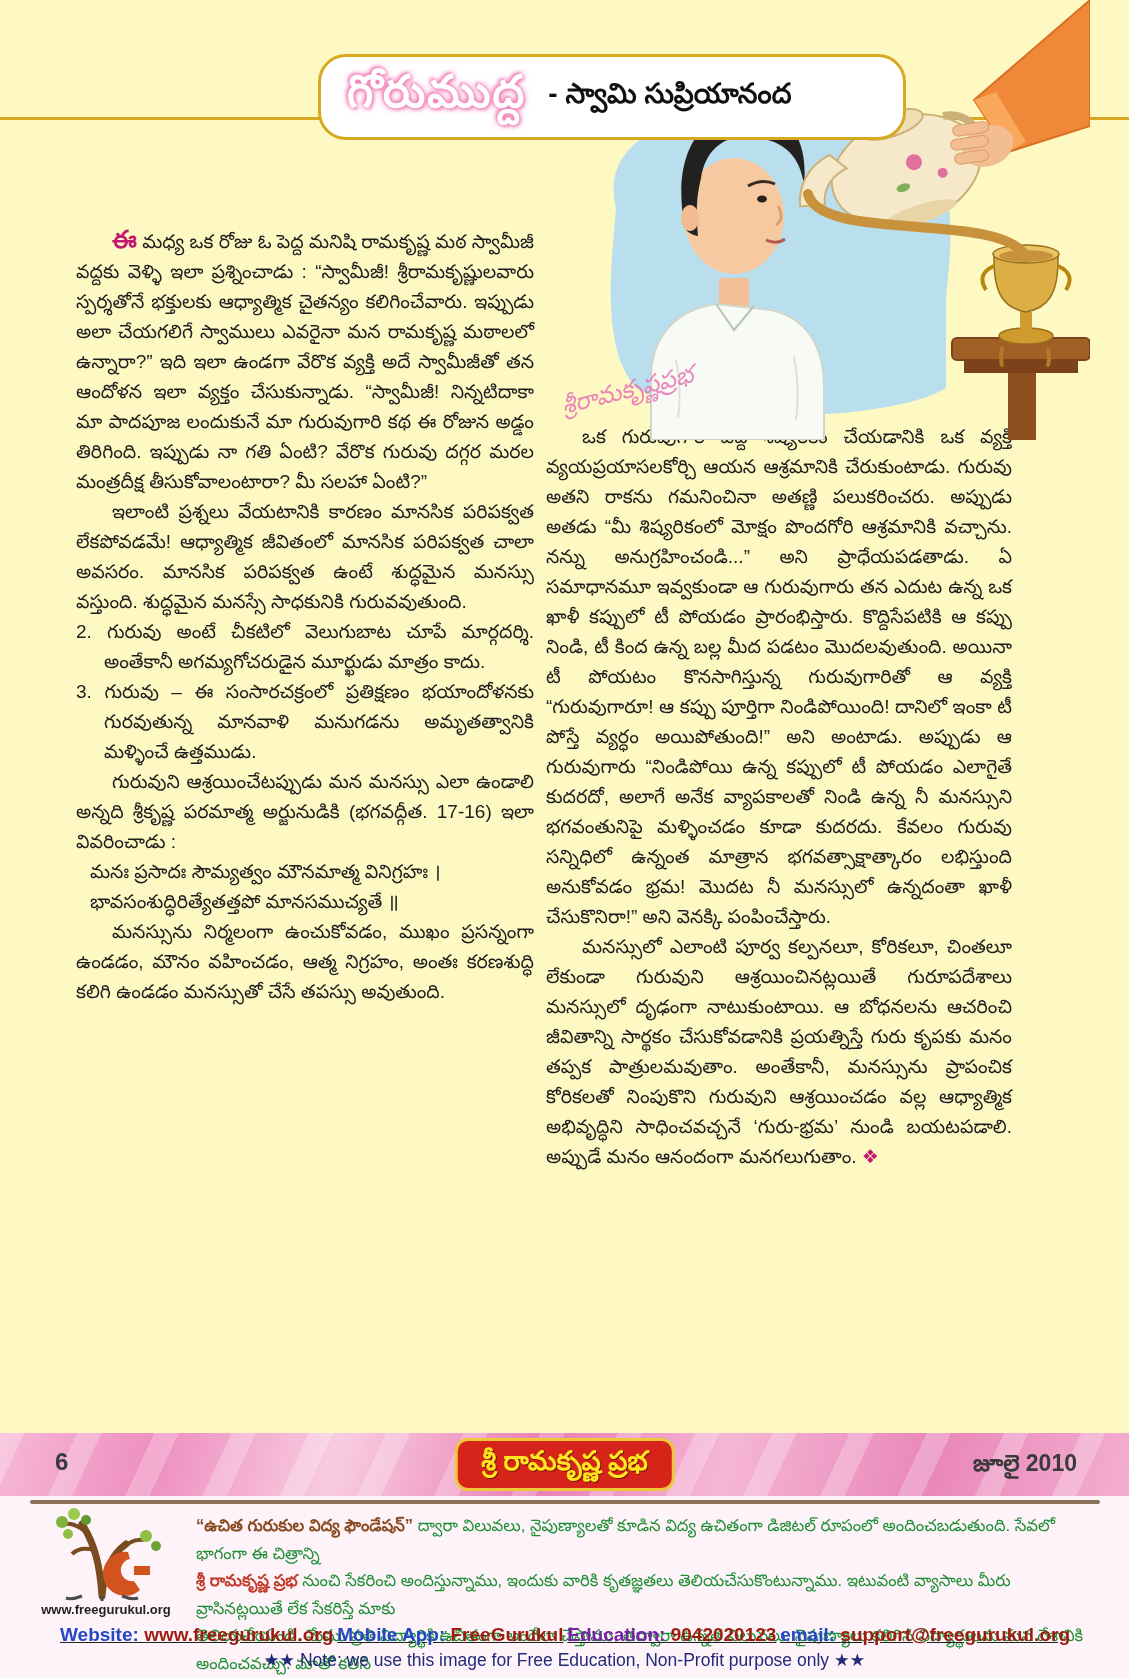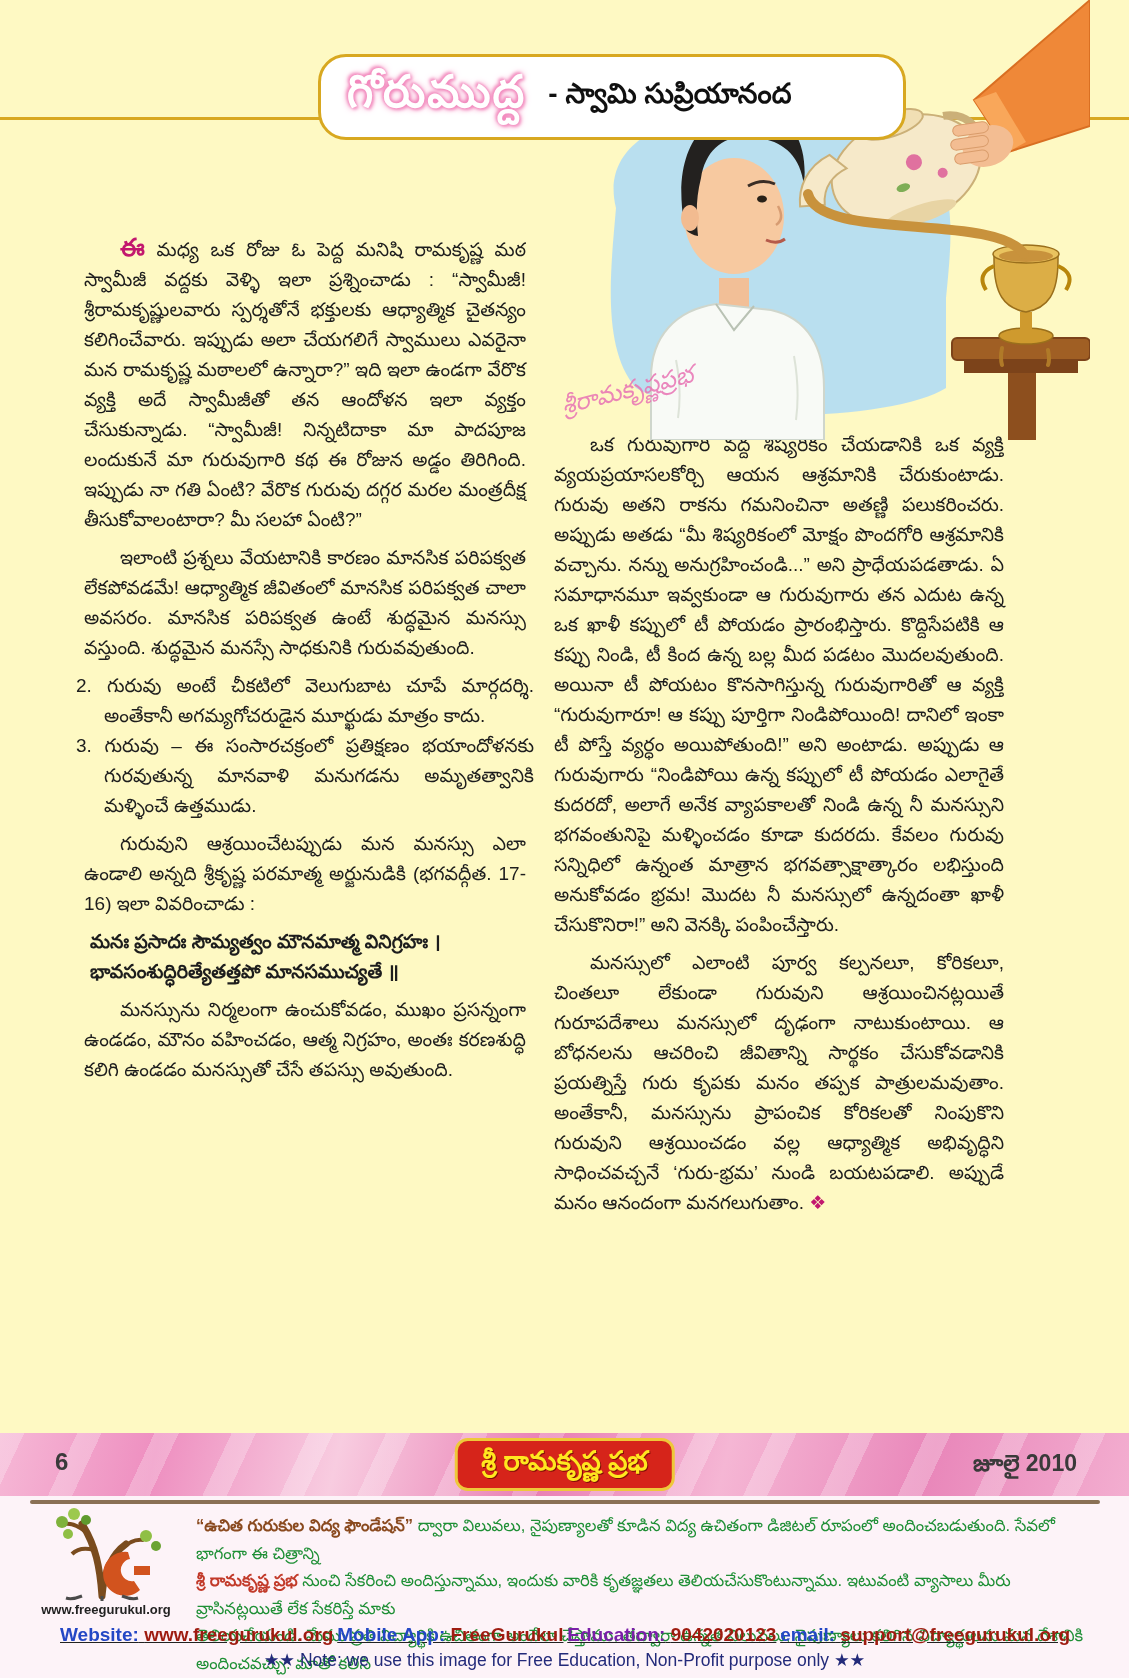--- a/index.html
+++ b/index.html
@@ -15,24 +15,24 @@
   .banner-title{font-size:45px;font-weight:bold;color:#ffffff;letter-spacing:2px;
           text-shadow:0 0 3px #f28ec0,0 0 7px #ef6fae,2px 2px 3px #f7aed2,-2px -2px 3px #f7aed2;}
   .byline{font-size:28px;font-weight:bold;color:#101010;white-space:nowrap;}
   .article-title{position:absolute;left:166px;top:136px;font-size:48px;font-weight:bold;
           color:#aa8800;z-index:2;letter-spacing:1px;}
 
   
   .col{position:absolute;font-size:19px;line-height:30px;text-align:justify;color:#1d1d1d;}
   .col-left{left:76px;top:224px;width:458px;}
   .col-right{left:546px;top:422px;width:466px;}
-  .para{margin:8px;text-indent:36px;}
+  .para{margin:0;text-indent:36px;}
   .dropcap{color:#c2186e;font-weight:bold;font-size:25px;}
   .list-item{margin:0;padding-left:28px;text-indent:-28px;}
-  .sloka{margin:0 0 0 14px;font-weight:bold;text-indent:0;text-align:left;}
+  .sloka{margin:0 0 0 14px;font-weight:normal;text-indent:0;text-align:left;}
   .end-mark{color:#c2186e;font-weight:bold;}
 
   
   .illustration{position:absolute;left:556px;top:0;width:534px;height:440px;z-index:2;}
 
   
   .footer-band{position:absolute;left:0;top:1433px;width:1129px;height:63px;
      background:linear-gradient(104deg,#f6b8d6 0%,#ee8fc0 14%,#f8cce0 30%,#e97fb4 48%,#f5b6d4 64%,#e987ba 82%,#f3aed0 100%);}
   .footer-band::after{content:"";position:absolute;inset:0;
      background:repeating-linear-gradient(115deg,rgba(255,255,255,.25) 0 22px,rgba(255,255,255,0) 22px 70px);}

